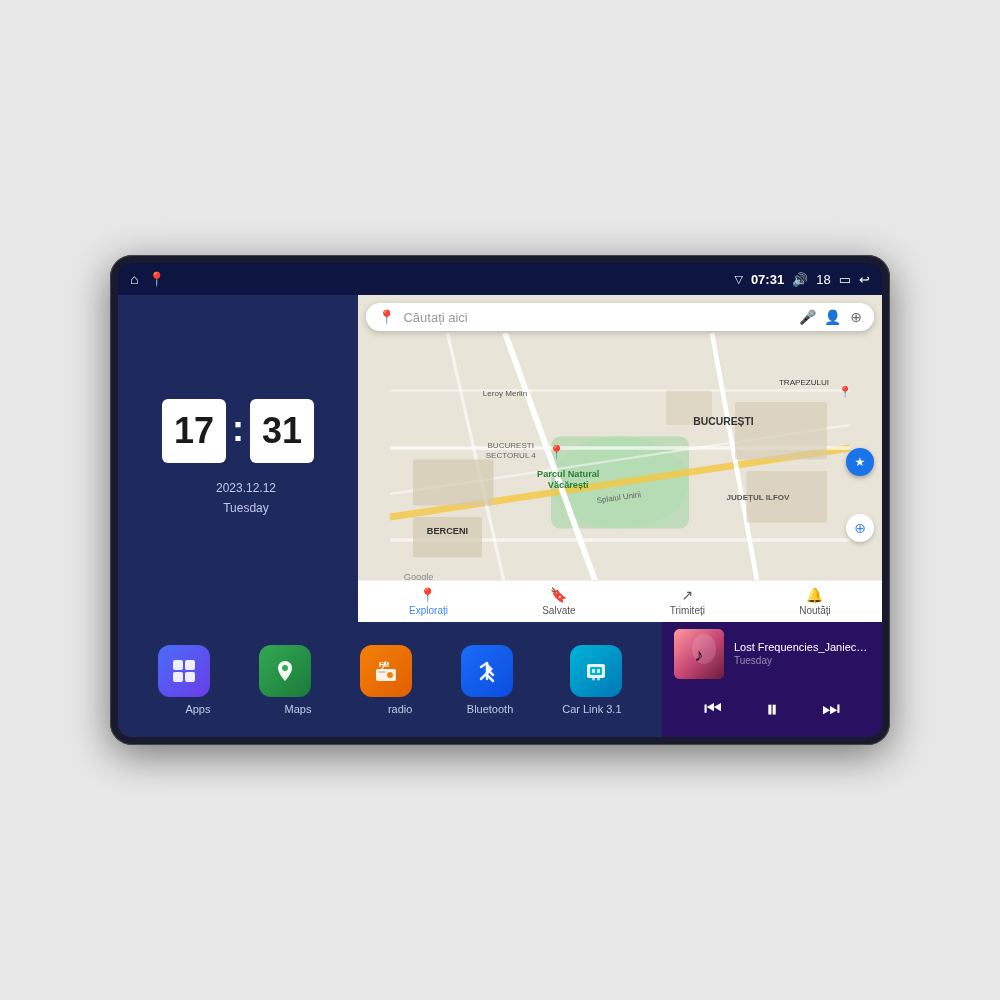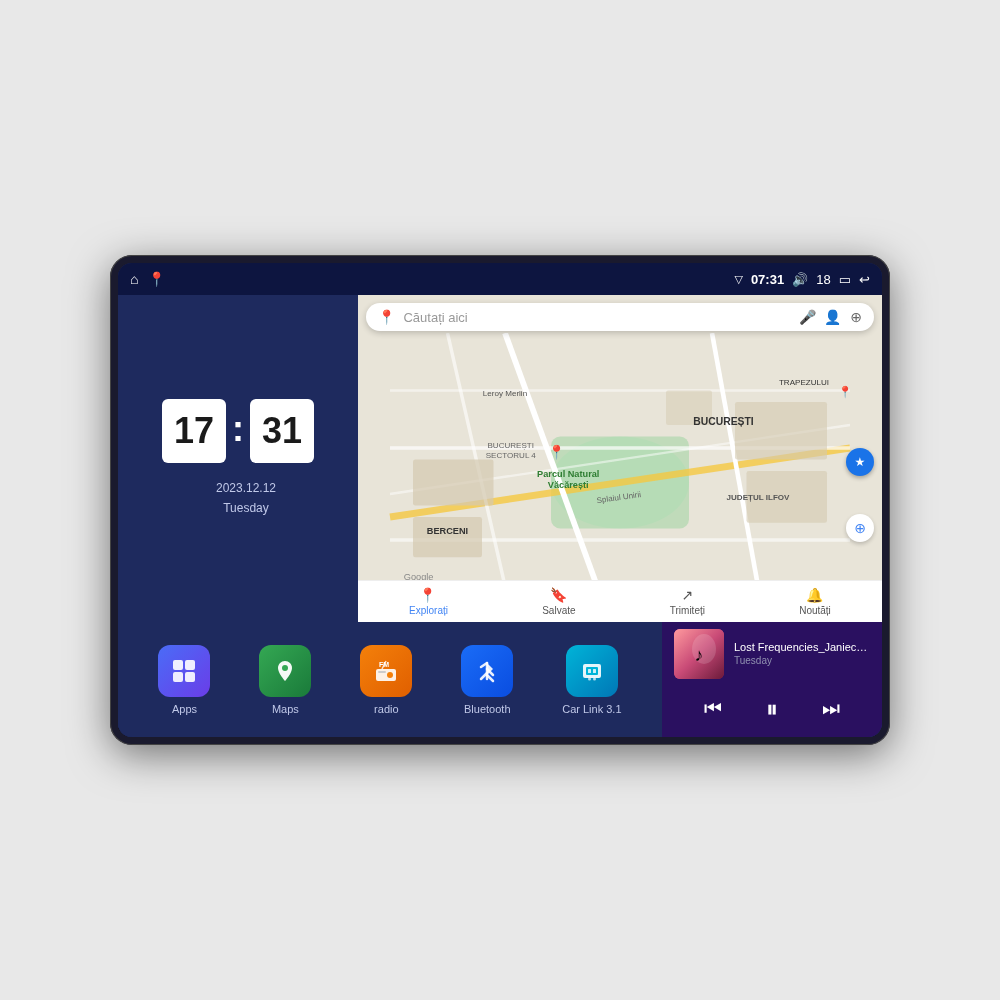--- a/index.html
+++ b/index.html
@@ -213,21 +213,21 @@
       display: flex;
       align-items: center;
       justify-content: space-around;
       padding: 8px 16px;
       background: #1e2a5e;
     }
 
     .app-item {
       display: flex;
       flex-direction: column;
-      align-items: center;
+      align-items: flex-end;
       gap: 6px;
       cursor: pointer;
     }
 
     .app-icon {
       width: 52px;
       height: 52px;
       border-radius: 12px;
       display: flex;
       align-items: center;

